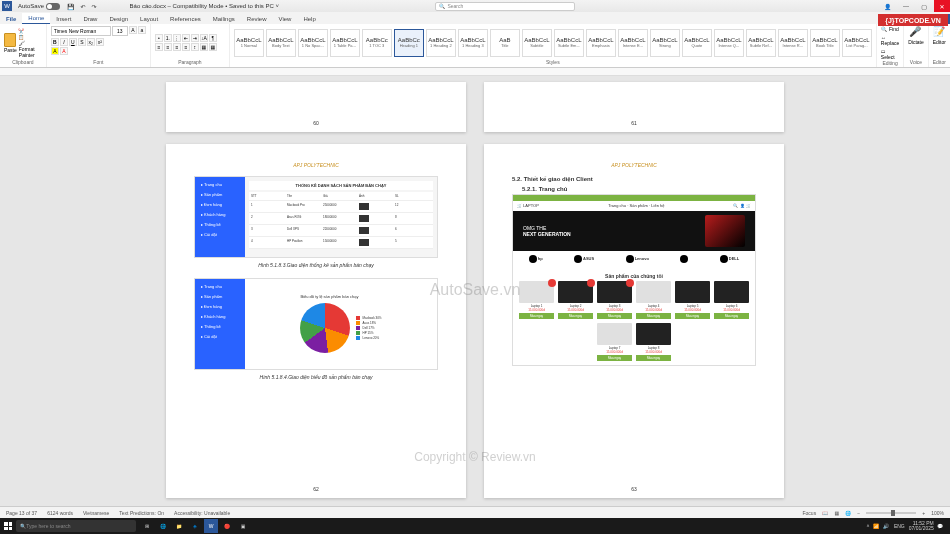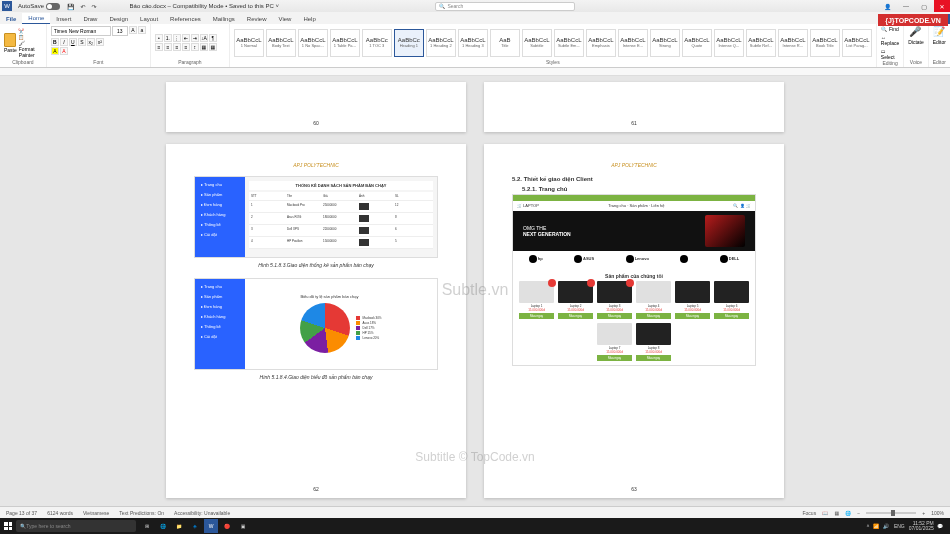--- a/index.html
+++ b/index.html
@@ -319,22 +319,22 @@
         <span>Editor</span>
       </div>
     <div class="label">Editor</div>
   </div>
 
 </div>
 
 <div class="ruler"></div>
 
 <div class="doc-area">
-  <div class="watermark">Subtle.vn</div>
-  <div class="watermark2">Subtitle © TopCode.vn</div>
+  <div class="watermark">AutoSave.vn</div>
+  <div class="watermark2">Copyright © Review.vn</div>
 
   <div class="page-col">
     <div class="page short">
       <div class="pagenum">60</div>
     </div>
     <div class="page" style="height:360px">
       <div class="doc-header"><span class="doc-logo-text">APJ POLYTECHNIC</span></div>
       <div class="screenshot-box">
         <div class="admin-ui">
           <div class="admin-sidebar" id="sb1">

